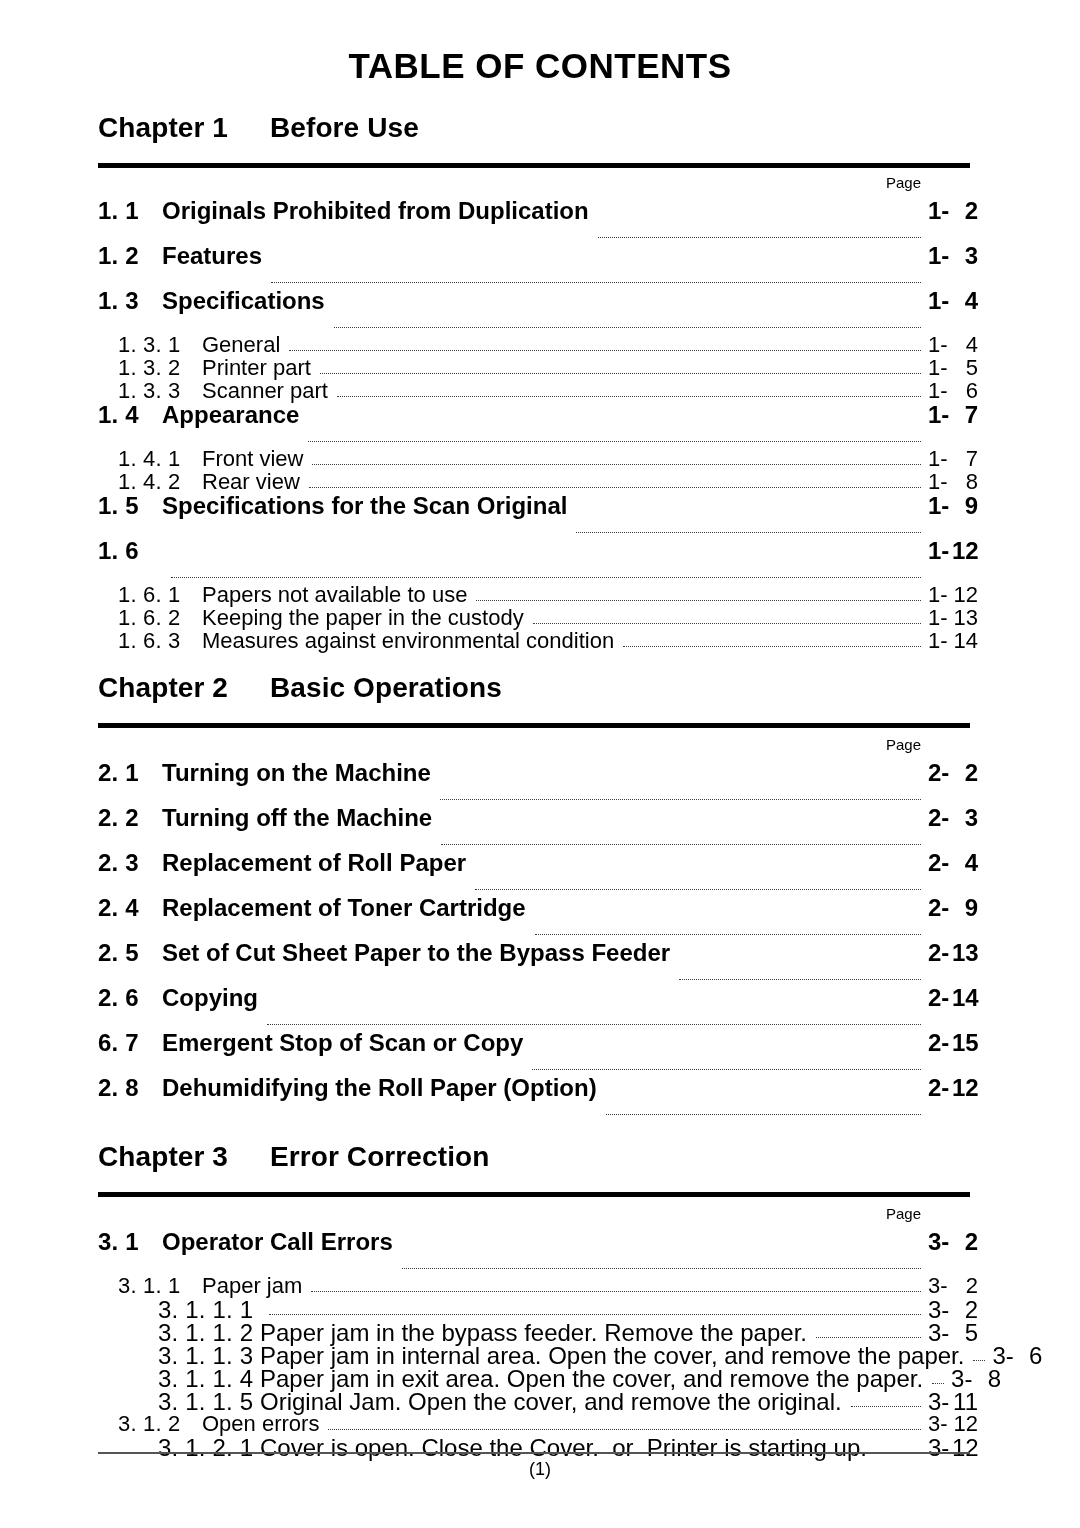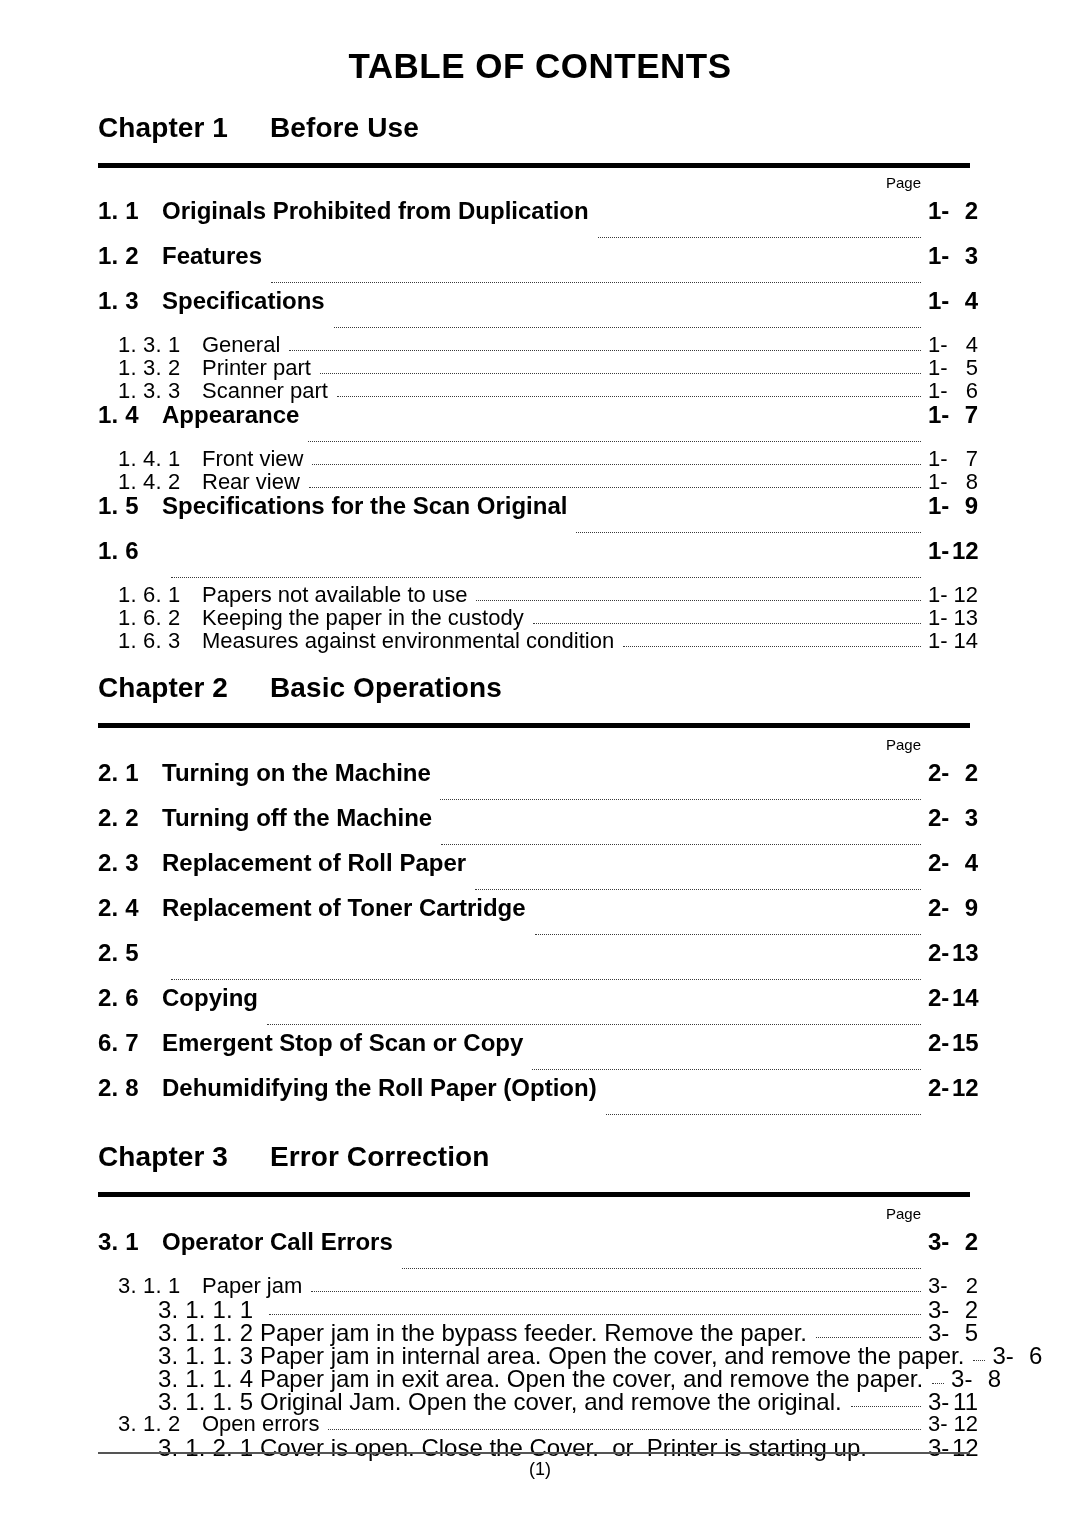--- a/index.html
+++ b/index.html
@@ -271,20 +271,21 @@
         <span class="pnum"><span class="pfx">2-</span><span class="pval">4</span></span>
       </div>
       <div class="toc-row lvl2">
         <span class="num">2. 4</span>
         <span class="title">Replacement of Toner Cartridge</span>
         <span class="leader"></span>
         <span class="pnum"><span class="pfx">2-</span><span class="pval">9</span></span>
       </div>
       <div class="toc-row lvl2">
         <span class="num">2. 5</span>
+        <span class="title">Set of Cut Sheet Paper to the Bypass Feeder</span>
         <span class="leader"></span>
         <span class="pnum"><span class="pfx">2-</span><span class="pval">13</span></span>
       </div>
       <div class="toc-row lvl2">
         <span class="num">2. 6</span>
         <span class="title">Copying</span>
         <span class="leader"></span>
         <span class="pnum"><span class="pfx">2-</span><span class="pval">14</span></span>
       </div>
       <div class="toc-row lvl2">

